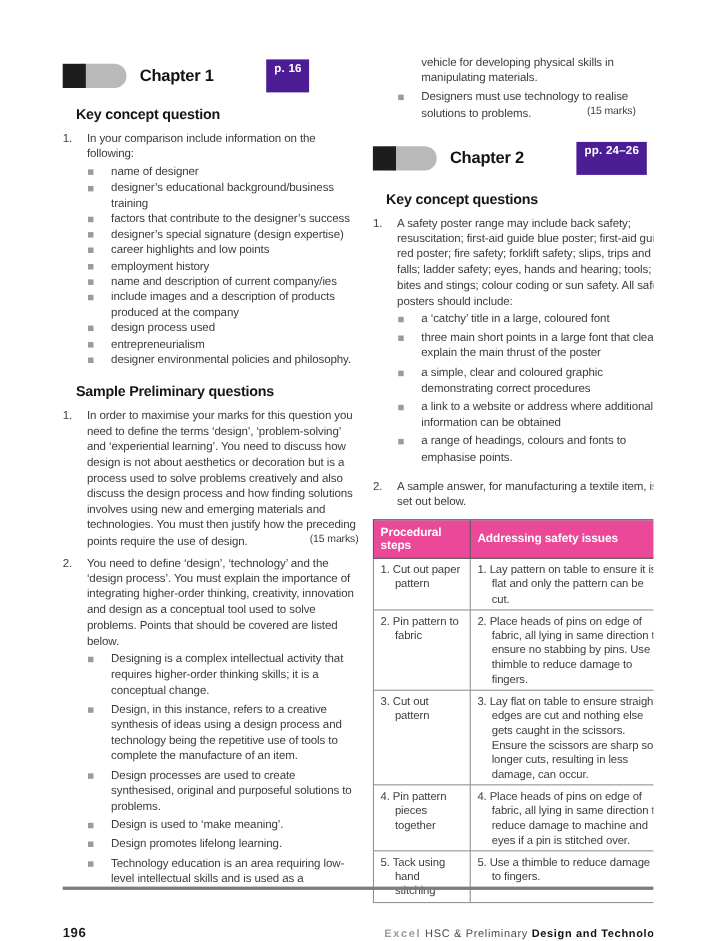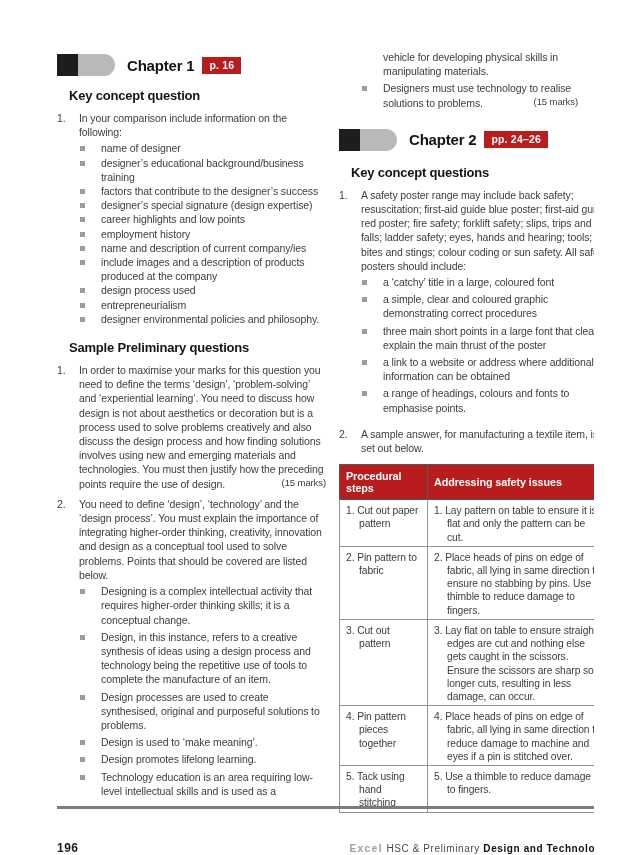--- a/index.html
+++ b/index.html
@@ -12,22 +12,22 @@
   .content { position: absolute; left: 57px; top: 50px; width: 551px; display: flex; gap: 13px; }
   .col { width: 269px; flex: none; }
 
   
   .chap { display: flex; align-items: center; margin: 4px 0 12px; }
   .logo { position: relative; width: 58px; height: 22px; flex: none; }
   .logo-gray { position: absolute; left: 16px; top: 0; width: 42px; height: 22px;
                background: #b9b9b9; border-radius: 0 11px 11px 0; }
   .logo-black { position: absolute; left: 0; top: 0; width: 21px; height: 22px; background: #1d1d1d; }
   .chap-title { font-size: 15px; font-weight: bold; color: #121212; margin: 0 8px 0 12px; letter-spacing: -0.2px; }
-  .page-badge { background: #b91c1c; color: #fff; font-size: 10.5px; font-weight: bold;
-                padding: 2px 7px 3px; letter-spacing: 0.2px; }
+  .page-badge { background: #4c1d95; color: #fff; font-size: 10.5px; font-weight: bold;
+                padding: 2px 7px 16px; letter-spacing: 0.2px; margin-left: 40px; }
 
   h3.sec { font-size: 13px; font-weight: bold; color: #151515; margin: 14px 0 8px; letter-spacing: -0.2px; padding-left: 12px; }
   h3.first { margin-top: 2px; }
 
   .qitem { display: flex; margin-bottom: 9px; }
   .qnum { width: 22px; flex: none; font-size: 10.5px; line-height: 14.2px; }
   .qbody { flex: 1; min-width: 0; }
   p.t { margin: 0; font-size: 10.5px; line-height: 14.2px; letter-spacing: -0.1px; }
 
   .bullets { margin-top: 2px; }
@@ -38,21 +38,21 @@
 
   .marks { display: block; text-align: right; font-size: 9.5px; color: #3d3d3d;
            margin-top: -14px; letter-spacing: -0.1px; }
   .marks.inset { padding-right: 30px; }
 
   .cont { padding-left: 44px; }
   .lastb { padding-left: 22px; margin-top: 3px; justify-content: flex-end; }
 
   
   table.safety { width: 100%; border-collapse: collapse; margin-top: 4px; }
-  table.safety th { background: #b91c1c; color: #ffffff; text-align: left;
+  table.safety th { background: #ec4899; color: #ffffff; text-align: left;
                     font-size: 10.8px; padding: 5px 6px; border: 1px solid #58595b; letter-spacing: -0.1px; }
   table.safety td { border: 1px solid #909294; vertical-align: top;
                     font-size: 10.3px; line-height: 13.2px; padding: 4px 6px 2px; color: #3d3d3d; }
   td.c1 { width: 88px; }
   .hang { padding-left: 13px; text-indent: -13px; letter-spacing: -0.1px; }
 
   
   .frule { position: absolute; left: 57px; width: 551px; top: 806px; height: 3px; background: #7d7d7d; }
   .footer { position: absolute; left: 57px; width: 551px; top: 841px;
             display: flex; justify-content: space-between; align-items: baseline; }
@@ -202,25 +202,25 @@
         <span class="qnum">1.</span>
         <div class="qbody">
           <p class="t">A safety poster range may include back safety; resuscitation; first-aid guide blue poster; first-aid guide red poster; fire safety; forklift safety; slips, trips and falls; ladder safety; eyes, hands and hearing; tools; bites and stings; colour coding or sun safety. All safety posters should include:</p>
           <div class="bullets spaced">
             <div class="bullet">
                 <span class="sq"></span>
                 <span class="bt">a ‘catchy’ title in a large, coloured font</span>
               </div>
             <div class="bullet">
                 <span class="sq"></span>
+                <span class="bt">three main short points in a large font that clearly explain the main thrust of the poster</span>
+              </div>
+            <div class="bullet">
+                <span class="sq"></span>
                 <span class="bt">a simple, clear and coloured graphic demonstrating correct procedures</span>
-              </div>
-            <div class="bullet">
-                <span class="sq"></span>
-                <span class="bt">three main short points in a large font that clearly explain the main thrust of the poster</span>
               </div>
             <div class="bullet">
                 <span class="sq"></span>
                 <span class="bt">a link to a website or address where additional information can be obtained</span>
               </div>
             <div class="bullet">
                 <span class="sq"></span>
                 <span class="bt">a range of headings, colours and fonts to emphasise points.</span>
               </div>
           </div>

